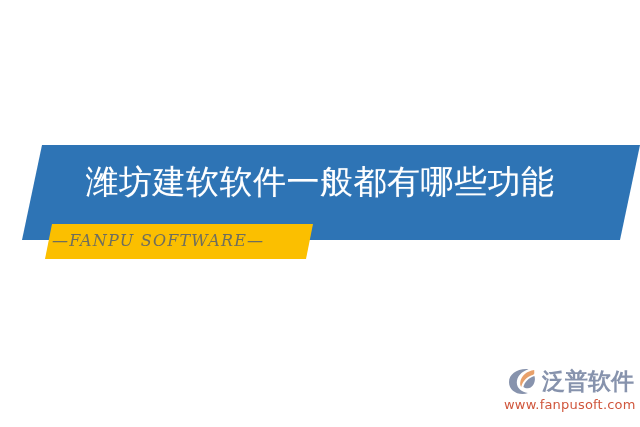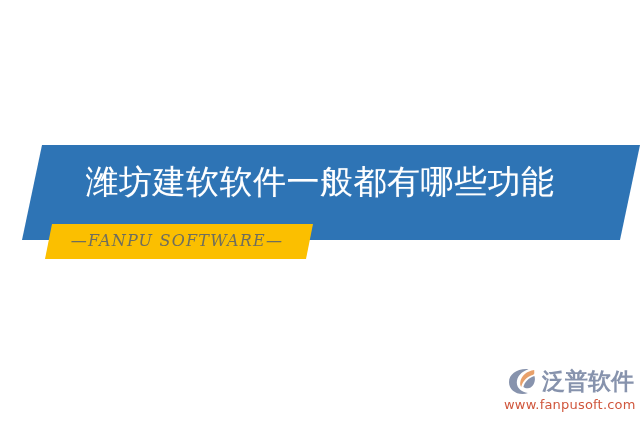--- a/index.html
+++ b/index.html
@@ -57,21 +57,21 @@
     width: 340px;
     height: 45px;
   }
   .yellow-ribbon svg { display: block; }
 
   .ribbon-text {
     position: absolute;
     left: 52px;
     top: 231px;
     width: 250px;
-    text-align: center;
+    text-align: left;
     color: #6e6e5e;
     font-family: "DejaVu Serif", "Liberation Serif", serif;
     font-style: italic;
     font-size: 16px;
     line-height: 20px;
     letter-spacing: 1.2px;
     white-space: nowrap;
   }
 
   

